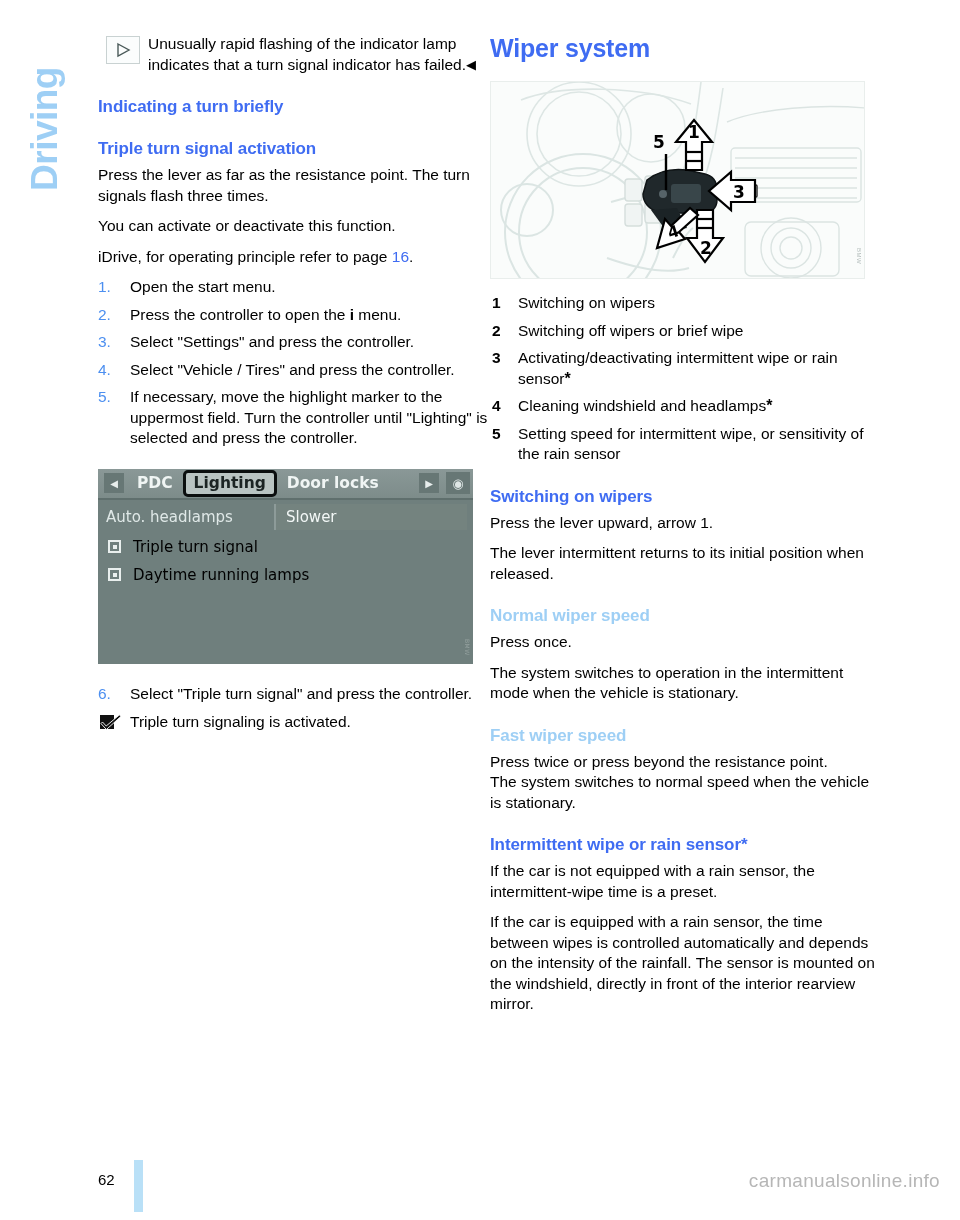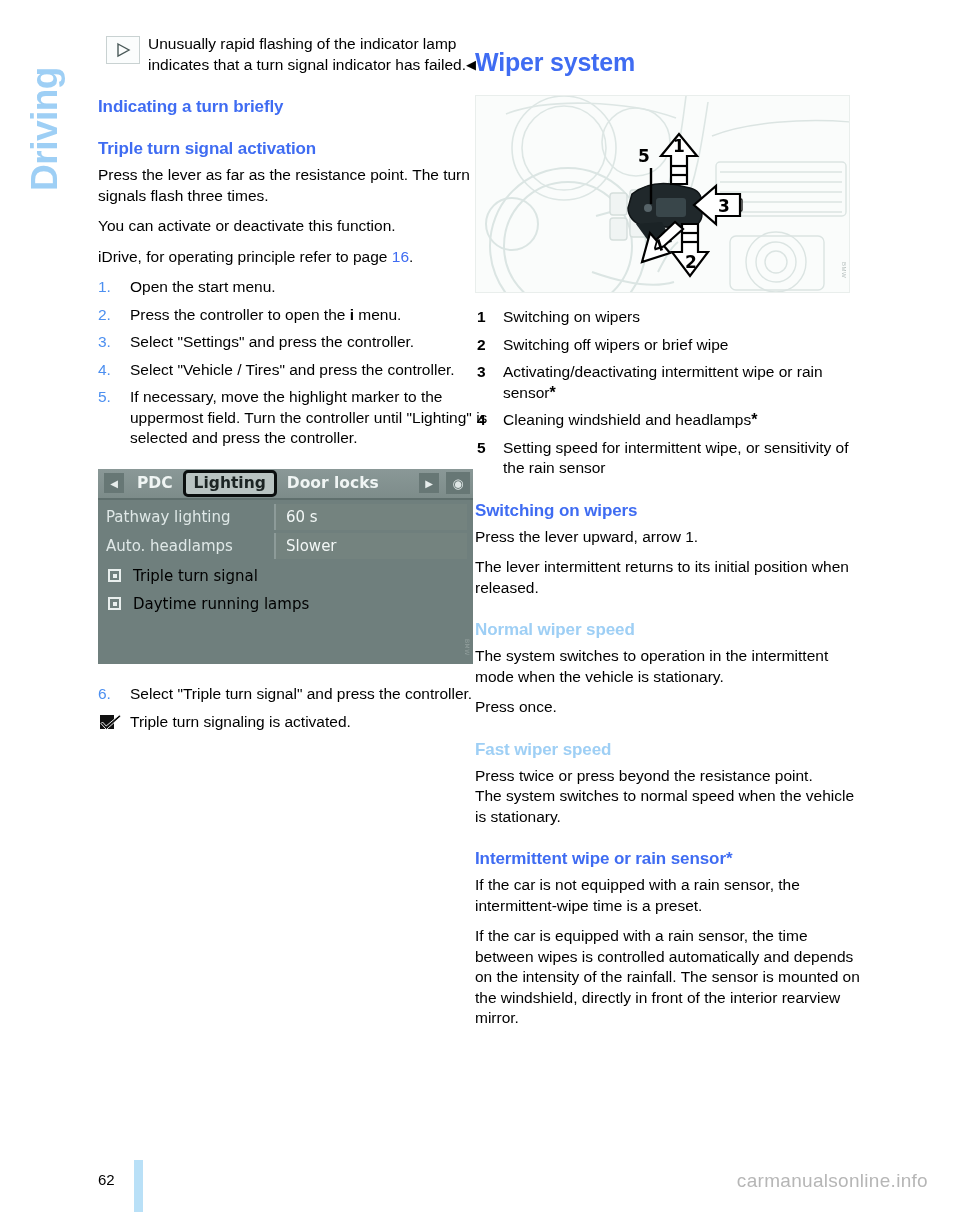--- a/index.html
+++ b/index.html
@@ -39,21 +39,21 @@
     position: absolute;
     left: 0; top: 0;
     width: 960px; height: 1220px;
   }
   .col {
     position: absolute;
     top: 34px;
     width: 390px;
   }
   .col-left  { left: 98px; }
-  .col-right { left: 475px; margin-top: 14px; }
+  .col-right { left: 490px; }
 
   
   .h1 {
     font-size: 25px;
     font-weight: bold;
     color: #3f6cf2;
     margin: 0 0 18px 0;
     letter-spacing: -0.2px;
   }
   .h2 {
@@ -271,21 +271,21 @@
     line-height: 15px;
   }
   .folio .bar {
     width: 9px; height: 52px;
     background: #b9e0f7;
     position: absolute;
     left: 36px; bottom: -25px;
   }
   .watermark {
     position: absolute;
-    right: 32px; bottom: 28px;
+    right: 20px; bottom: 28px;
     font-size: 19px;
     color: #b6b6b6;
     letter-spacing: 0.3px;
   }
 </style>
 </head>
 <body>
 
 <div class="page">
 
@@ -337,24 +337,20 @@
       <div class="bar">
         <span class="arrowbox">◀</span>
         <span class="tabtxt">PDC</span>
         <span class="tabtxt sel">Lighting</span>
         <span class="tabtxt">Door locks</span>
         <span class="spacer"></span>
         <span class="arrowbox">▶</span>
         <span class="dimmer">◉</span>
       </div>
       <div class="rows">
-        <div class="row">
-          <span class="lbl">Pathway lighting</span>
-          <span class="val">60 s</span>
-        </div>
         <div class="row">
           <span class="lbl">Auto. headlamps</span>
           <span class="val">Slower</span>
         </div>
         <div class="chk">
           <span class="box">
               <i></i>
             </span>
           <span class="txt">Triple turn signal</span>
         </div>
@@ -501,22 +497,22 @@
         <span class="num">5</span>
         <span>Setting speed for intermittent wipe, or sensitivity of the rain sensor</span><span class="star"></span>
       </li>
     </ol>
 
     <div class="h2">Switching on wipers</div>
     <p class="body">Press the lever upward, arrow 1.</p>
     <p class="body">The lever intermittent returns to its initial position when released.</p>
 
     <div class="h3">Normal wiper speed</div>
+    <p class="body">Press once.</p>
     <p class="body">The system switches to operation in the intermittent mode when the vehicle is stationary.</p>
-    <p class="body">Press once.</p>
 
     <div class="h3">Fast wiper speed</div>
     <p class="body tight">Press twice or press beyond the resistance point.</p>
     <p class="body">The system switches to normal speed when the vehicle is stationary.</p>
 
     <div class="h2">Intermittent wipe or rain sensor*</div>
     <p class="body">If the car is not equipped with a rain sensor, the intermittent-wipe time is a preset.</p>
     <p class="body">If the car is equipped with a rain sensor, the time between wipes is controlled automatically and depends on the intensity of the rainfall. The sensor is mounted on the windshield, directly in front of the interior rearview mirror.</p>
 
   </div>

